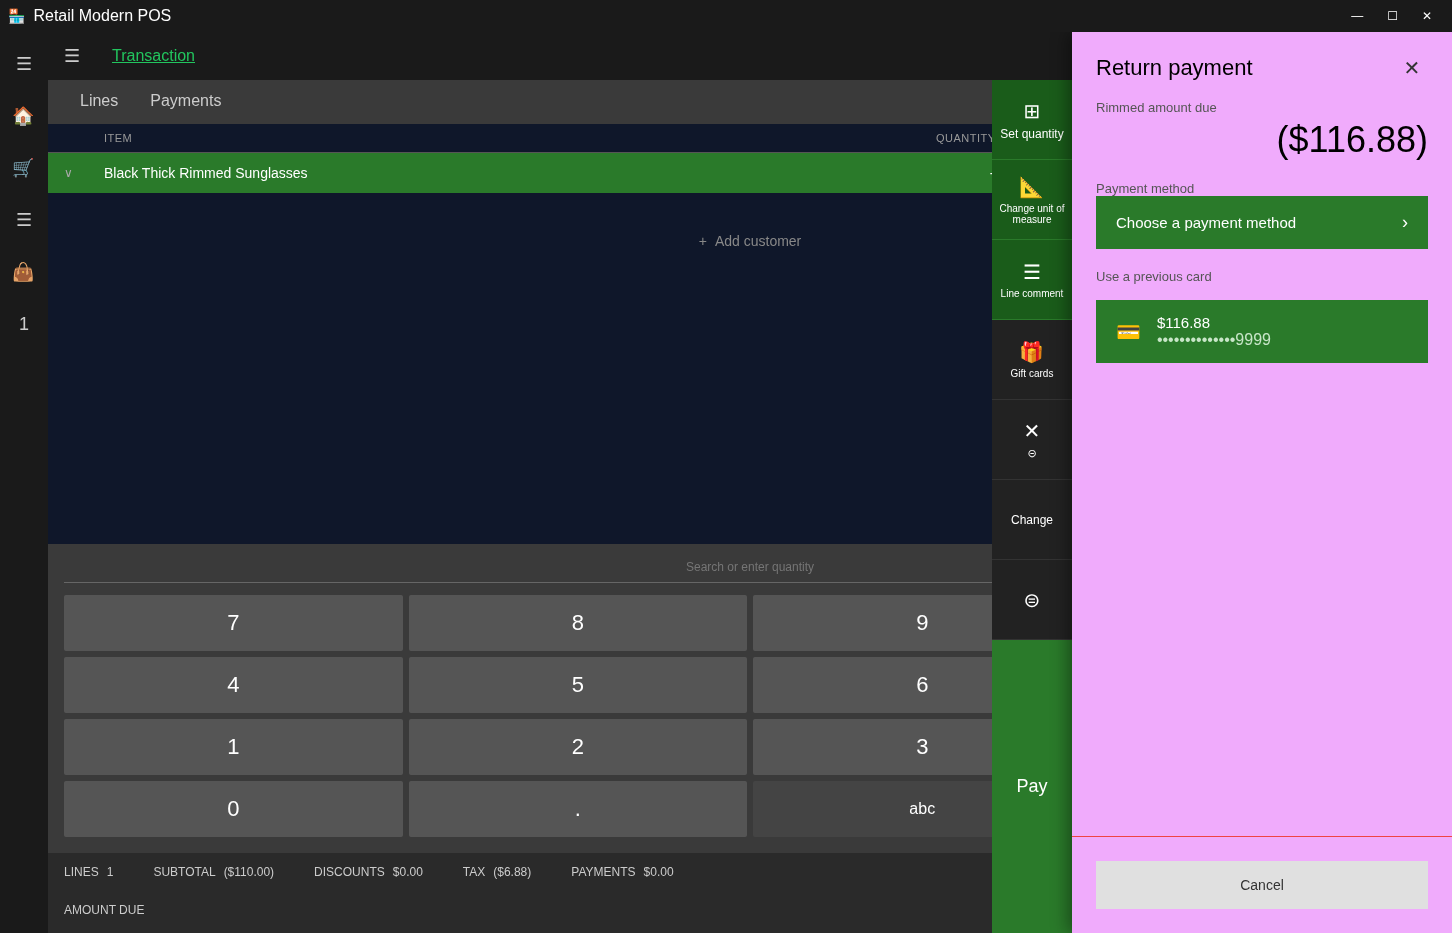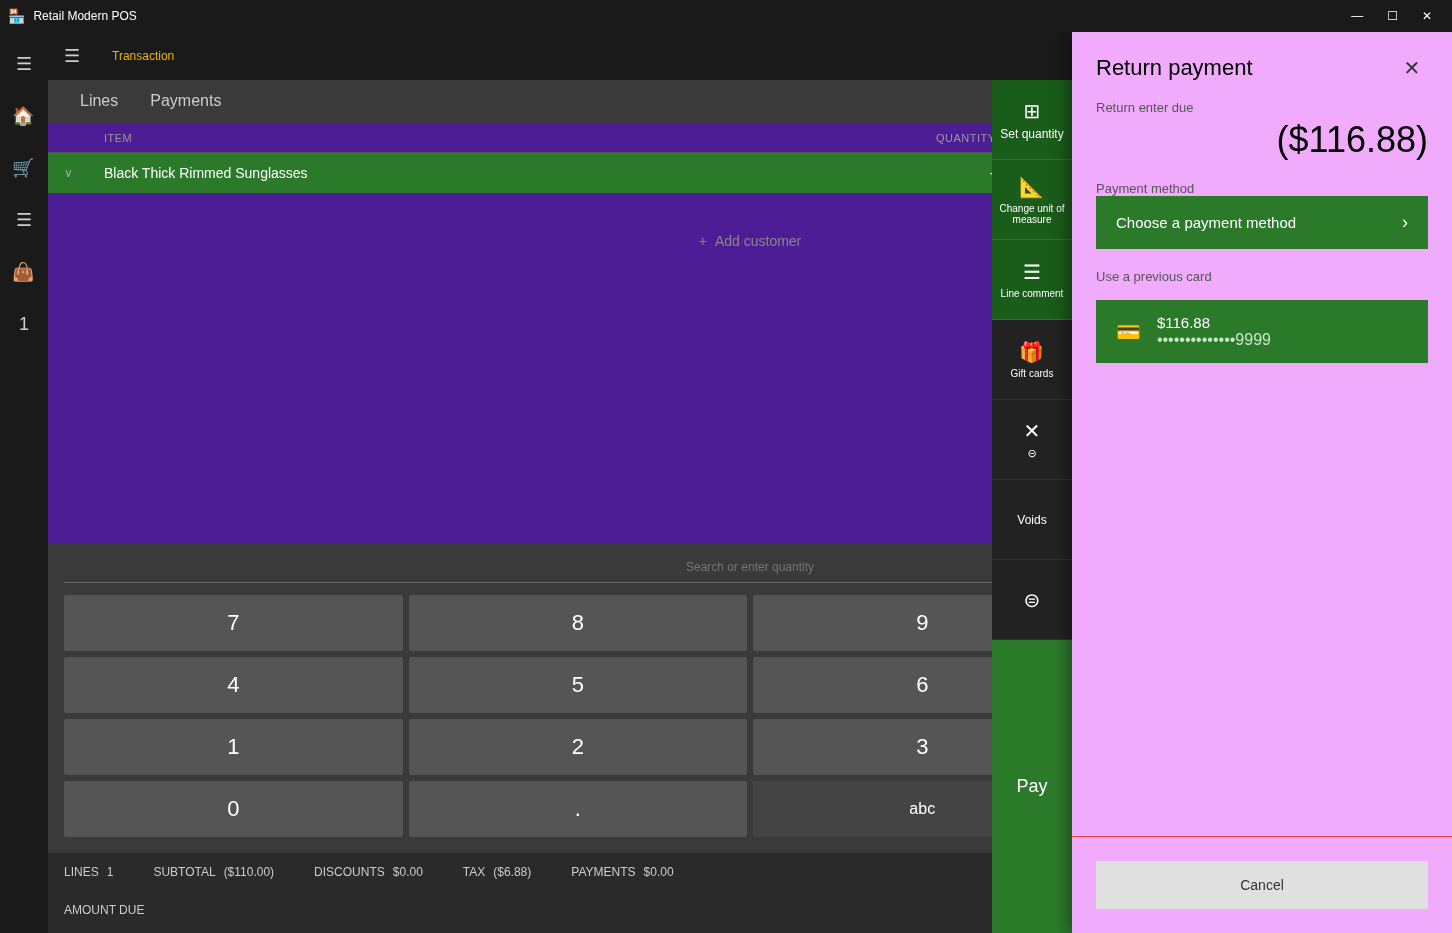--- a/index.html
+++ b/index.html
@@ -12,21 +12,21 @@
       display: flex;
       align-items: center;
       justify-content: space-between;
       padding: 0 8px;
       position: absolute;
       top: 0; left: 0; right: 0;
       z-index: 100;
     }
     .title-bar-left { display: flex; align-items: center; gap: 8px; }
     .title-bar-icon { color: #fff; font-size: 14px; }
-    .title-bar-title { color: #fff; font-size: 12px; }
+    .title-bar-title { color: #fff; font-size: 16px; }
     .title-bar-controls { display: flex; align-items: center; gap: 0; }
     .title-bar-btn { color: #fff; font-size: 12px; padding: 0 12px; height: 32px; display: flex; align-items: center; cursor: pointer; background: none; border: none; }
 
     
     .app {
       position: absolute;
       top: 32px; left: 0; right: 0; bottom: 0;
       display: flex;
     }
 
@@ -75,22 +75,23 @@
       height: 48px;
       display: flex;
       align-items: center;
       justify-content: center;
       color: #ccc;
       cursor: pointer;
       font-size: 18px;
     }
     .nav-transaction {
       padding: 0 16px;
-      color: #eab308;
-      font-size: 12px;
+      color: #22c55e;
+      font-size: 16px;
+      text-decoration: underline;
     }
     .nav-search {
       margin-left: auto;
       width: 48px;
       height: 48px;
       display: flex;
       align-items: center;
       justify-content: center;
       background: #333;
       color: #ccc;
@@ -117,21 +118,21 @@
     .tab {
       padding: 12px 16px;
       color: #ccc;
       font-size: 16px;
       cursor: pointer;
       border-bottom: 2px solid transparent;
     }
 
     
     .table-area {
-      background: #4c1d95;
+      background: #0f172a;
       flex: 1;
       overflow: auto;
     }
     .table-header {
       display: grid;
       grid-template-columns: 40px 1fr 120px 200px 180px;
       padding: 8px 16px;
       color: #999;
       font-size: 11px;
       text-transform: uppercase;
@@ -466,39 +467,39 @@
       </button>
       <button class="action-btn dark">
         <span class="icon">🎁</span>
         <span style="font-size:10px">Gift cards</span>
       </button>
       <button class="action-btn dark">
         <span class="icon">✕</span>
         <span>⊝</span>
       </button>
       <button class="action-btn dark">
-        <span style="font-size:12px">Voids</span>
+        <span style="font-size:12px">Change</span>
       </button>
       <button class="action-btn dark">
         <span class="icon">⊜</span>
       </button>
       <button class="action-btn pay-btn">
         <span>Pay</span>
       </button>
     </div>
 
   </div>
 
   <div class="return-panel">
     <div class="panel-header">
       <span class="panel-title">Return payment</span>
       <button class="panel-close-btn">✕</button>
     </div>
     <div class="panel-body">
-      <p class="return-amount-label">Return enter due</p>
+      <p class="return-amount-label">Rimmed amount due</p>
       <p class="return-amount-value">($116.88)</p>
 
       <p class="payment-method-label">Payment method</p>
       <button class="choose-payment-btn">
         <span>Choose a payment method</span>
         <span class="choose-payment-chevron">›</span>
       </button>
 
       <p class="prev-card-label">Use a previous card</p>
       <button class="prev-card-btn">

